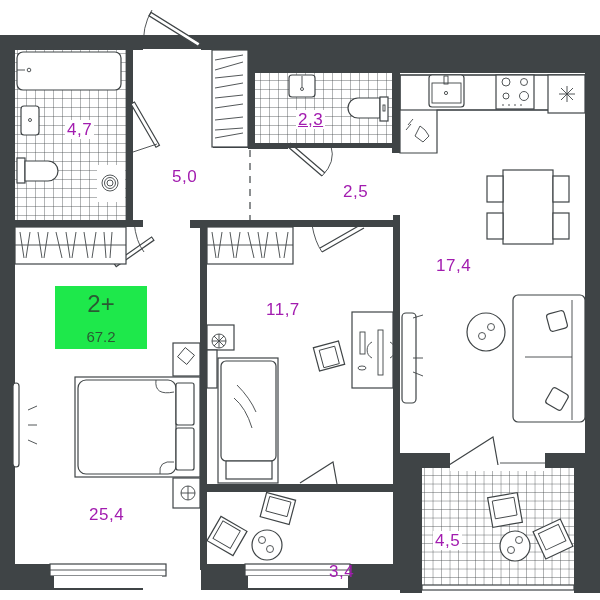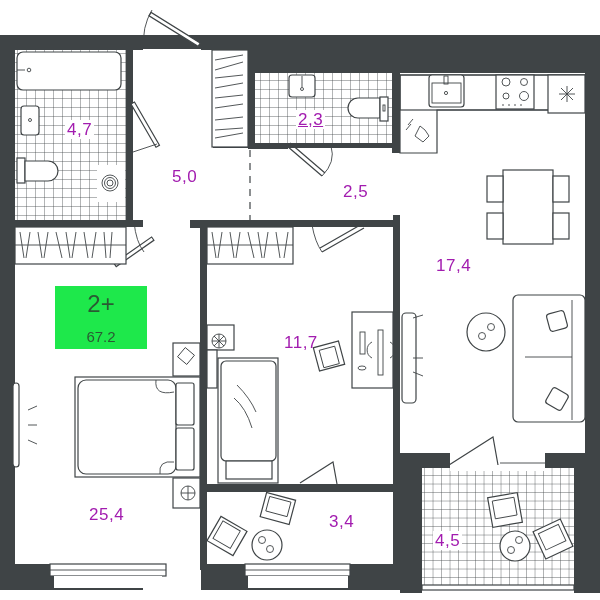--- a/index.html
+++ b/index.html
@@ -299,21 +299,21 @@
     <circle cx="511" cy="550" r="3.5" class="thin"></circle>
     <circle cx="519" cy="540" r="3.5" class="thin"></circle>
   </g>
 </svg>
 
 <div class="area-label" style="left:65px; top:120px;">4,7</div>
 <div class="area-label notbg" style="left:170px; top:167px;">5,0</div>
 <div class="area-label" style="left:296px; top:110px;text-decoration:underline;">2,3</div>
 <div class="area-label notbg" style="left:311px; top:182px;margin-left:30px;">2,5</div>
 <div class="area-label notbg" style="left:434px; top:256px;text-align:right;">17,4</div>
-<div class="area-label notbg" style="left:282px; top:300px;margin-top:33px;">11,7</div>
+<div class="area-label notbg" style="left:264px; top:300px;">11,7</div>
 <div class="area-label notbg" style="left:87px; top:505px;">25,4</div>
-<div class="area-label notbg" style="left:327px; top:512px;">3,4</div>
+<div class="area-label notbg" style="left:327px; top:562px;">3,4</div>
 <div class="area-label" style="left:433px; top:531px;">4,5</div>
 
 <div class="badge">
   <span class="rooms">2+</span>
   <span class="total">67.2</span>
 </div>
 
 </body></html>

